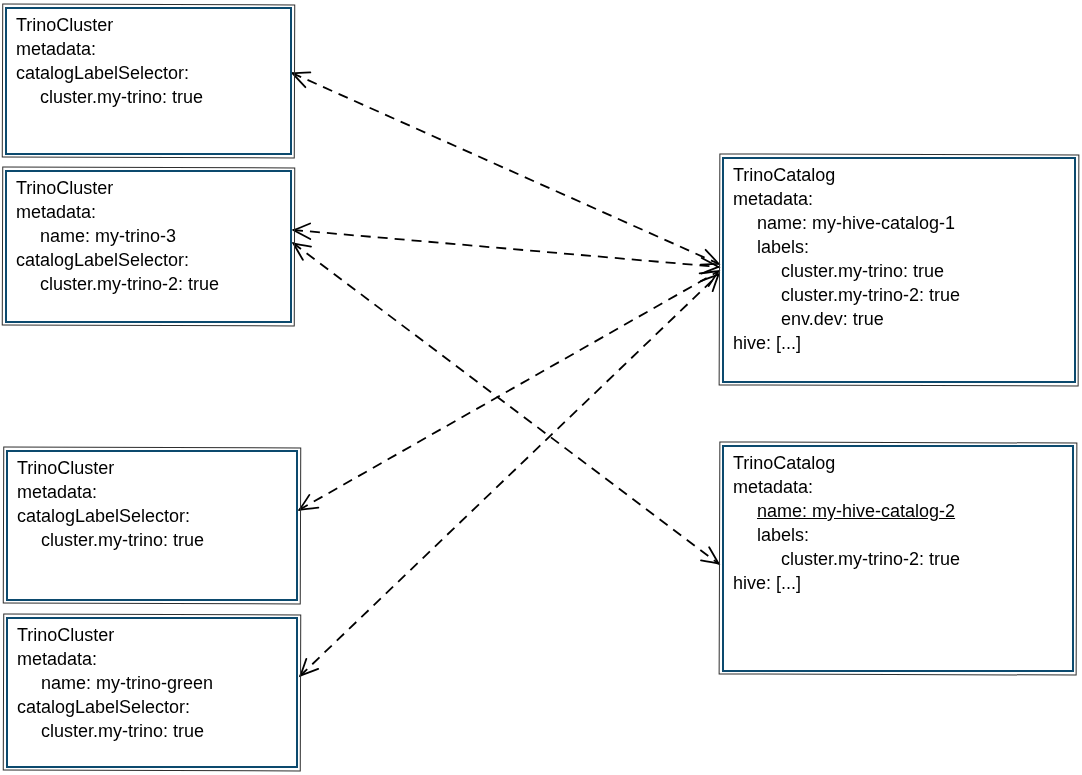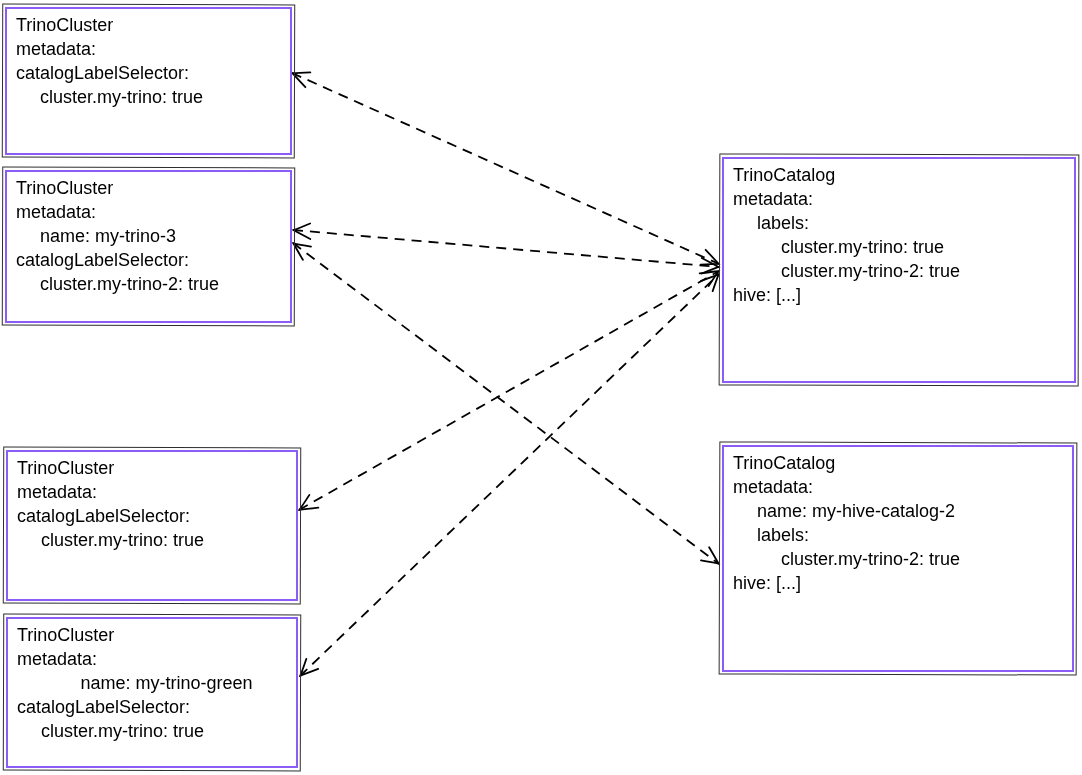--- a/index.html
+++ b/index.html
@@ -8,21 +8,21 @@
     position: relative;
     width: 1082px;
     height: 775px;
     background: #ffffff;
     overflow: hidden;
   }
   .nodes-layer { position: absolute; inset: 0; }
   .node {
     position: absolute;
     box-sizing: border-box;
-    border: 2px solid #8b5cf6;
+    border: 2px solid #0c4a6e;
     background: #ffffff;
     padding: 4px 4px 0 9px;
     font-size: 18px;
     line-height: 24px;
     color: #000000;
     white-space: nowrap;
   }
   
   .node::after {
     content: "";
@@ -81,34 +81,36 @@
       </div>
       <div class="node" style="left: 6px; top: 450px; width: 292px; height: 151px;">
         <div class="line" style="padding-left: 0px;">TrinoCluster</div>
         <div class="line" style="padding-left: 0px;">metadata:</div>
         <div class="line" style="padding-left: 0px;">catalogLabelSelector:</div>
         <div class="line" style="padding-left: 24px;">cluster.my-trino: true</div>
       </div>
       <div class="node" style="left: 6px; top: 617px; width: 292px; height: 151px;">
         <div class="line" style="padding-left: 0px;">TrinoCluster</div>
         <div class="line" style="padding-left: 0px;">metadata:</div>
-        <div class="line" style="padding-left: 24px; text-align: center;">name: my-trino-green</div>
+        <div class="line" style="padding-left: 24px;">name: my-trino-green</div>
         <div class="line" style="padding-left: 0px;">catalogLabelSelector:</div>
         <div class="line" style="padding-left: 24px;">cluster.my-trino: true</div>
       </div>
       <div class="node" style="left: 722px; top: 157px; width: 354px; height: 226px;">
         <div class="line" style="padding-left: 0px;">TrinoCatalog</div>
         <div class="line" style="padding-left: 0px;">metadata:</div>
+        <div class="line" style="padding-left: 24px;">name: my-hive-catalog-1</div>
         <div class="line" style="padding-left: 24px;">labels:</div>
         <div class="line" style="padding-left: 48px;">cluster.my-trino: true</div>
         <div class="line" style="padding-left: 48px;">cluster.my-trino-2: true</div>
+        <div class="line" style="padding-left: 48px;">env.dev: true</div>
         <div class="line" style="padding-left: 0px;">hive: [...]</div>
       </div>
       <div class="node" style="left: 722px; top: 445px; width: 352px; height: 227px;">
         <div class="line" style="padding-left: 0px;">TrinoCatalog</div>
         <div class="line" style="padding-left: 0px;">metadata:</div>
-        <div class="line" style="padding-left: 24px;">name: my-hive-catalog-2</div>
+        <div class="line" style="padding-left: 24px; text-decoration: underline;">name: my-hive-catalog-2</div>
         <div class="line" style="padding-left: 24px;">labels:</div>
         <div class="line" style="padding-left: 48px;">cluster.my-trino-2: true</div>
         <div class="line" style="padding-left: 0px;">hive: [...]</div>
       </div>
     </div>
 </div>
 
 </body></html>

